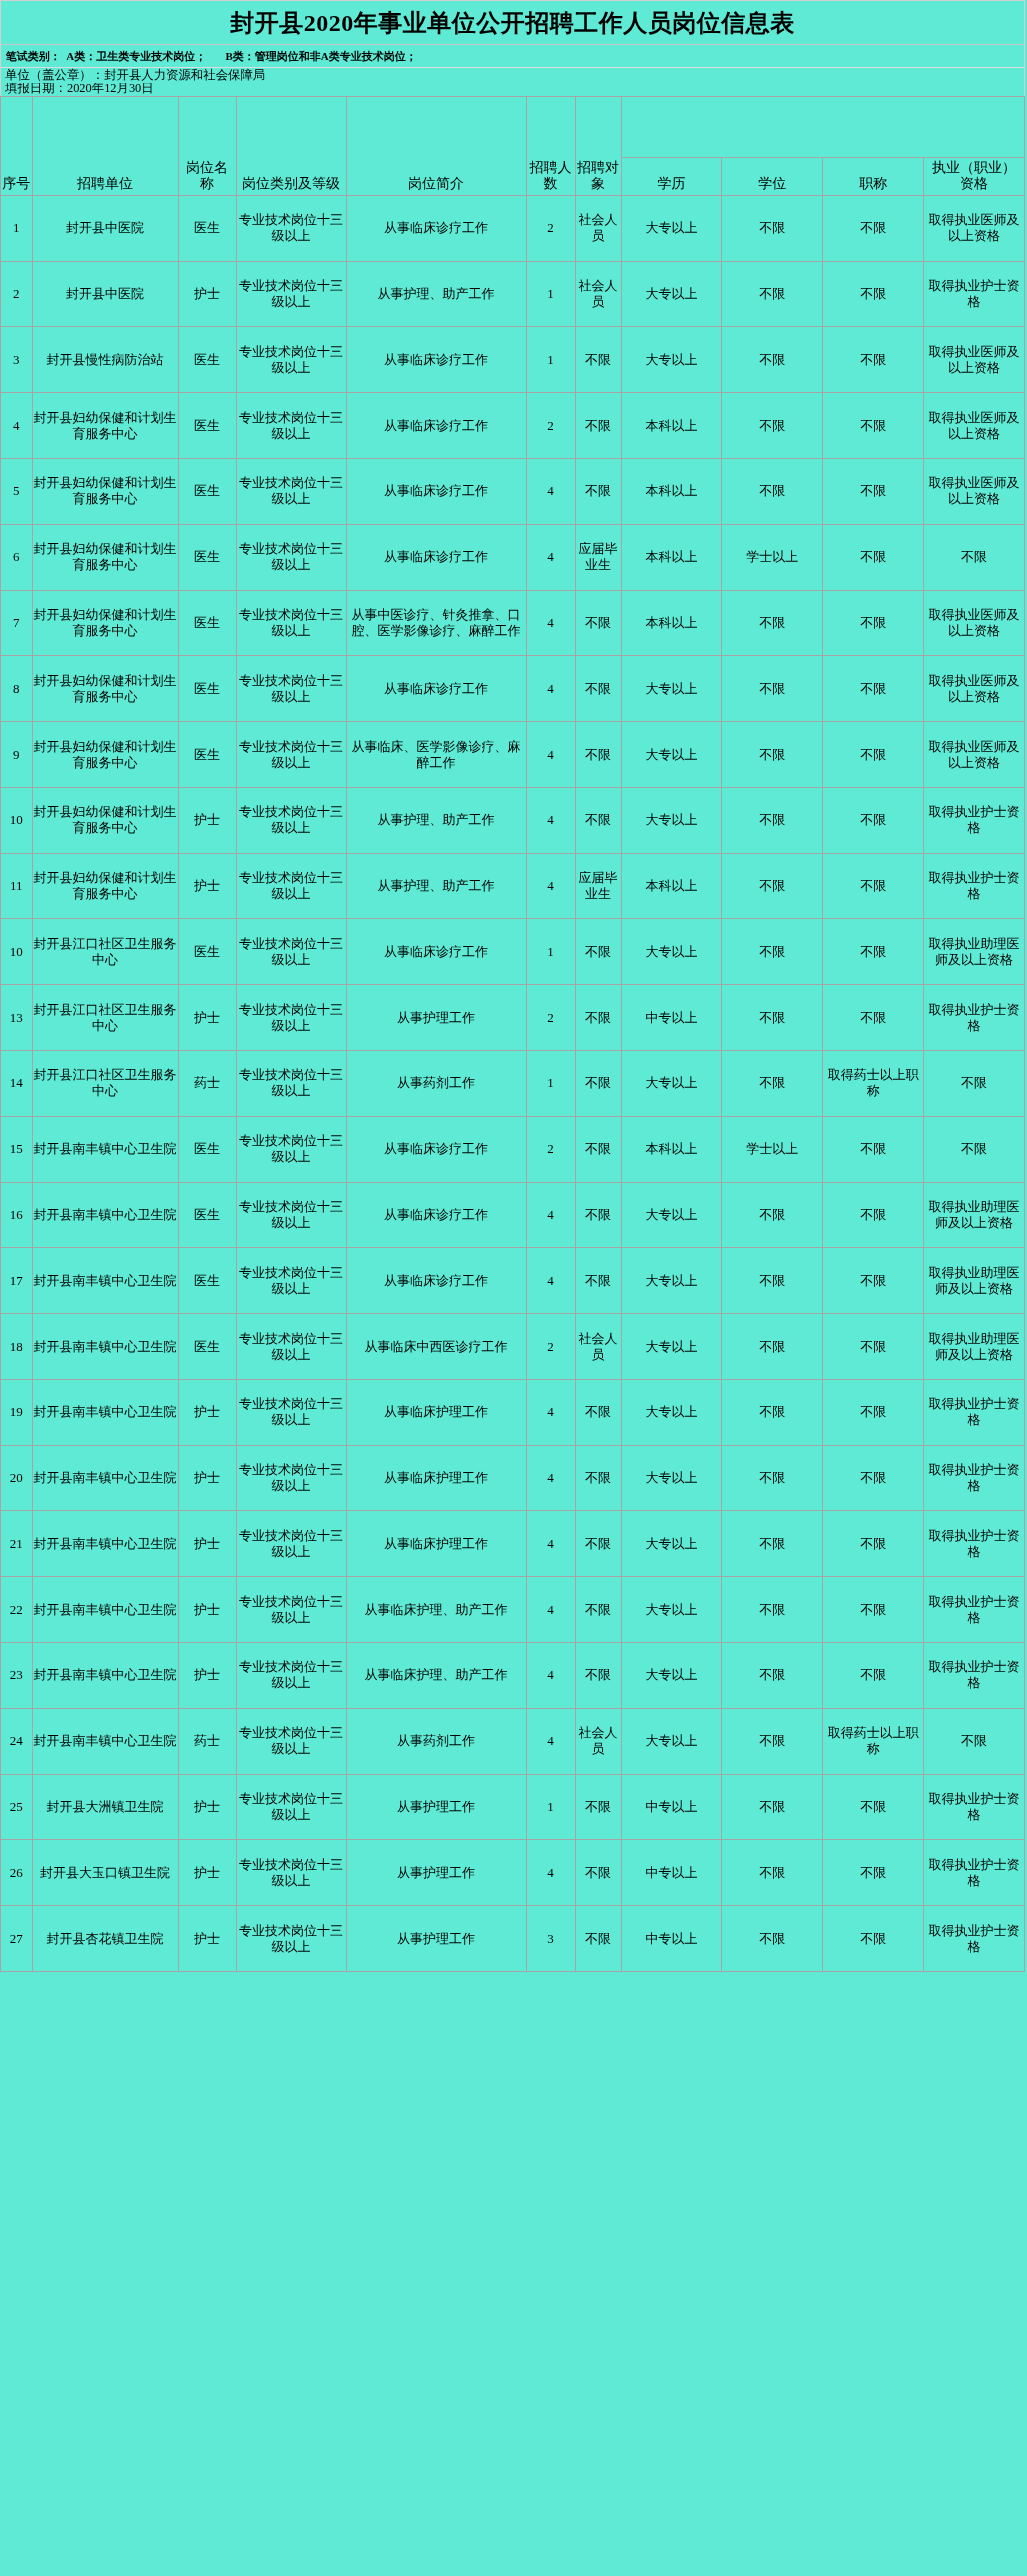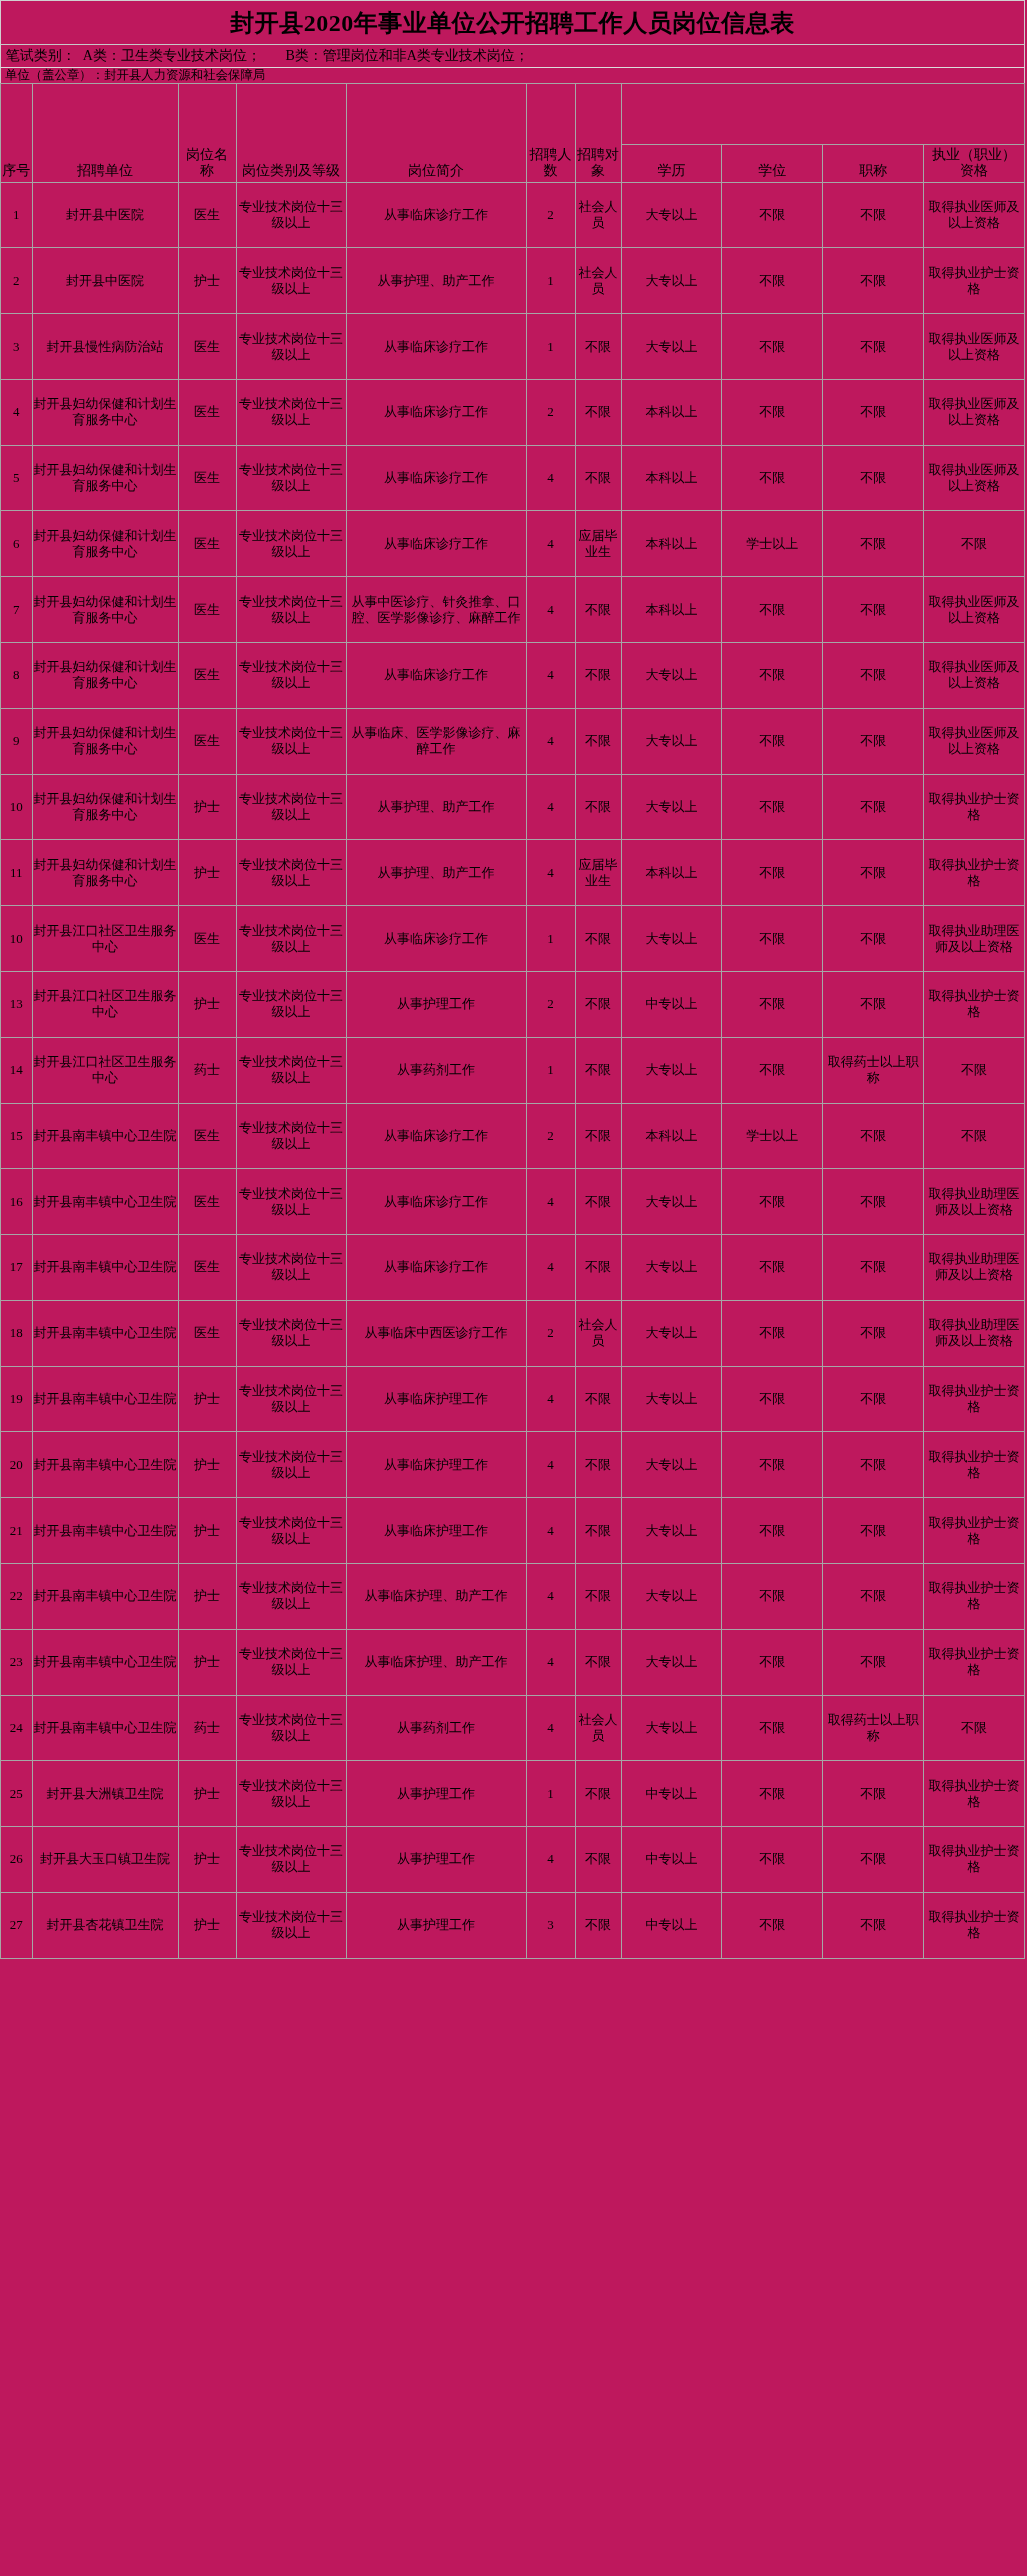--- a/index.html
+++ b/index.html
@@ -10,21 +10,21 @@
   body {
     width: 1027px;
     font-family: "Liberation Serif", "DejaVu Serif", serif;
     color: #000000;
     -webkit-font-smoothing: none;
   }
   #page {
     width: 1027px;
     min-height: 2576px;
     box-sizing: border-box;
-    background: #be185d;
+    background: #5eead4;
     position: relative;
   }
 
   
   .title-row {
     width: 1025px;
     height: 45px;
     box-sizing: border-box;
     border: 1px solid #d0d0d0;
     border-bottom: 1px solid #c8c8c8;
@@ -46,22 +46,22 @@
     box-sizing: border-box;
     border-left: 1px solid #d0d0d0;
     border-right: 1px solid #d0d0d0;
     border-bottom: 1px solid #dcdcdc;
     display: flex;
     align-items: center;
     padding-left: 4.8px;
     overflow: hidden;
   }
   .note-text {
-    font-size: 14px;
-    font-weight: normal;
+    font-size: 11px;
+    font-weight: bold;
     white-space: pre;
   }
 
   .meta-row {
     width: 1025px;
     height: 15px;
     box-sizing: border-box;
     border-left: 1px solid #d0d0d0;
     border-right: 1px solid #d0d0d0;
     display: flex;
@@ -136,20 +136,23 @@
   </div>
 
   <div class="note-row">
     <div class="note-text">笔试类别：  A类：卫生类专业技术岗位；       B类：管理岗位和非A类专业技术岗位；</div>
   </div>
 
   <div class="meta-row">
     <div class="meta-text">单位（盖公章）：封开县人力资源和社会保障局</div>
   </div>
 
+  <div class="meta-row clipped">
+    <div class="meta-text">填报日期：2020年12月30日</div>
+  </div>
 
   <table class="jobs">
     <thead>
       <tr class="hdr-main">
         <td class="c-idx" rowspan="2">序号</td>
         <td class="c-unit" rowspan="2">招聘单位</td>
         <td class="c-post" rowspan="2">岗位名称</td>
         <td class="c-cat" rowspan="2">岗位类别及等级</td>
         <td class="c-desc" rowspan="2">岗位简介</td>
         <td class="c-num" rowspan="2">招聘人数</td>

